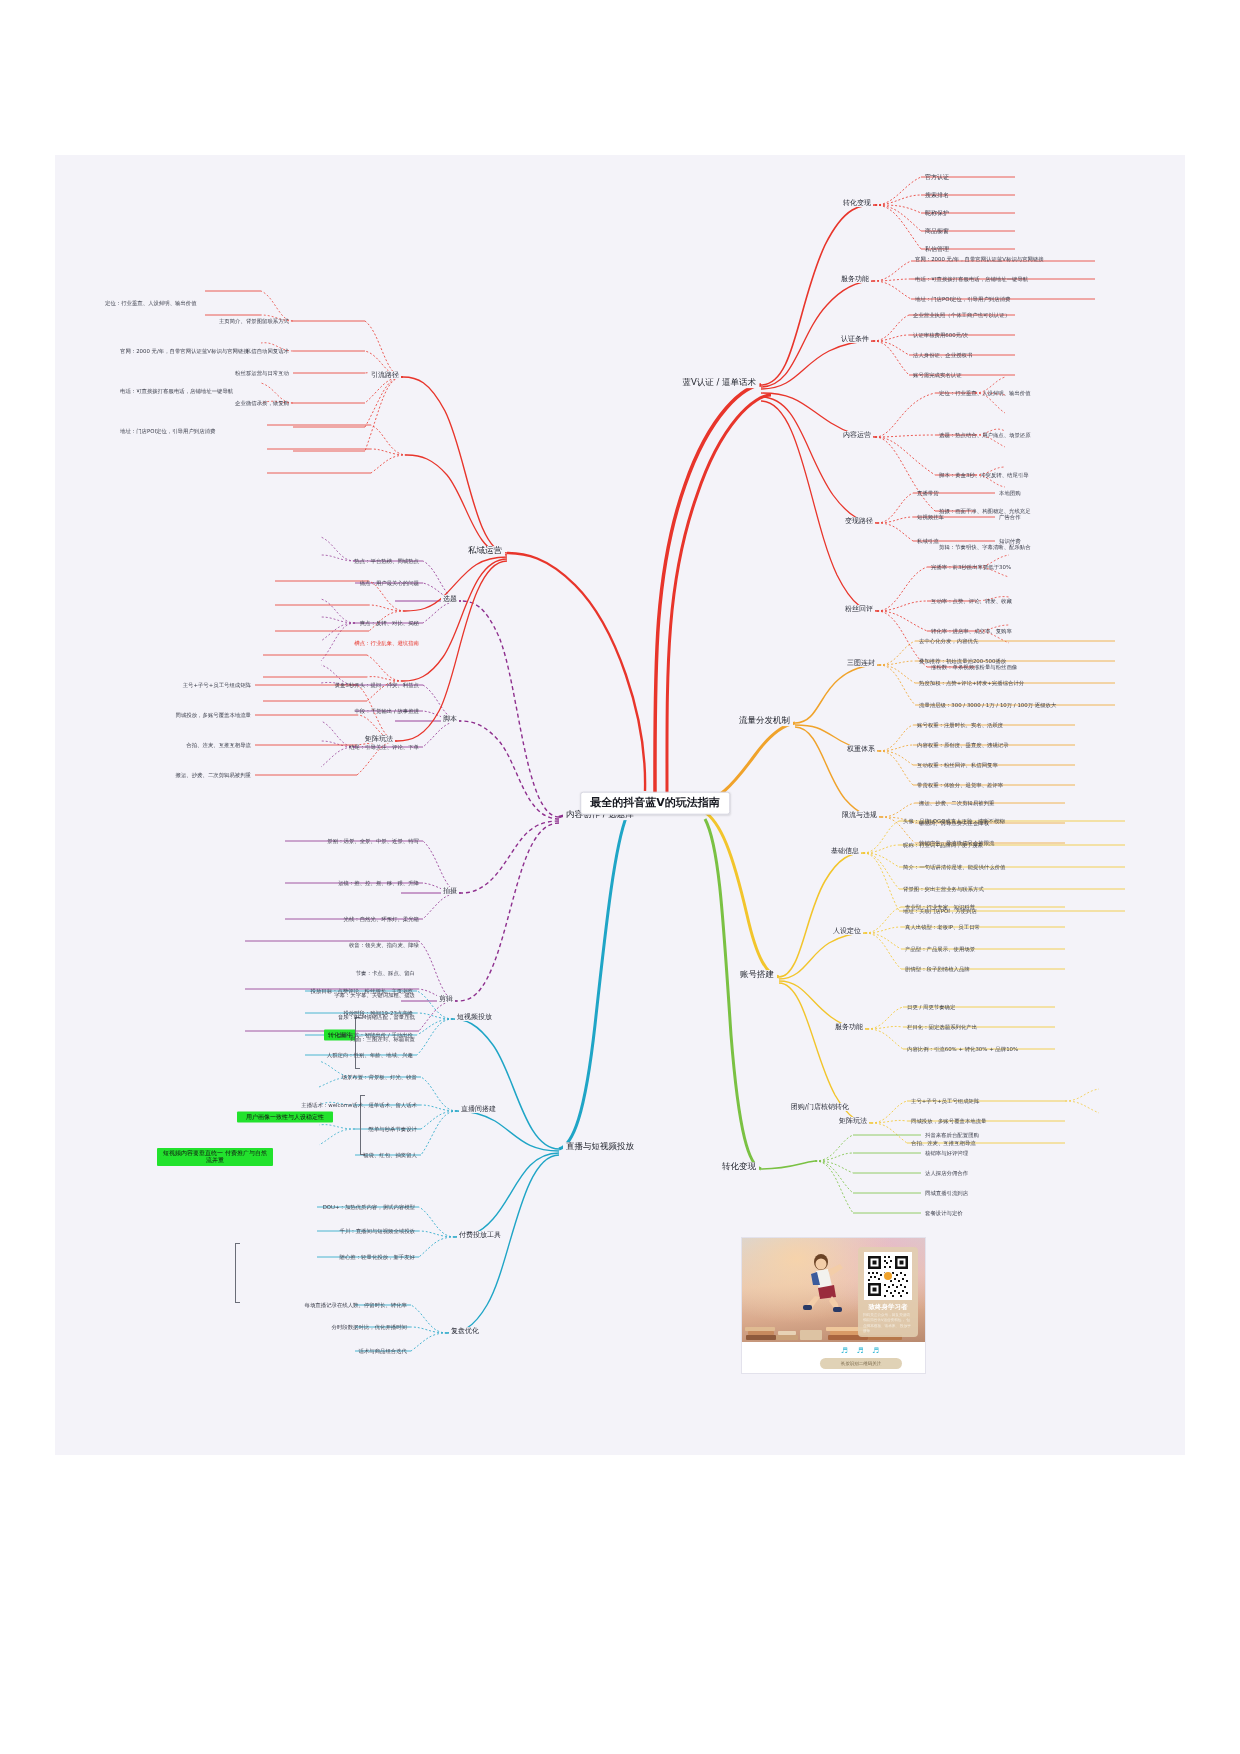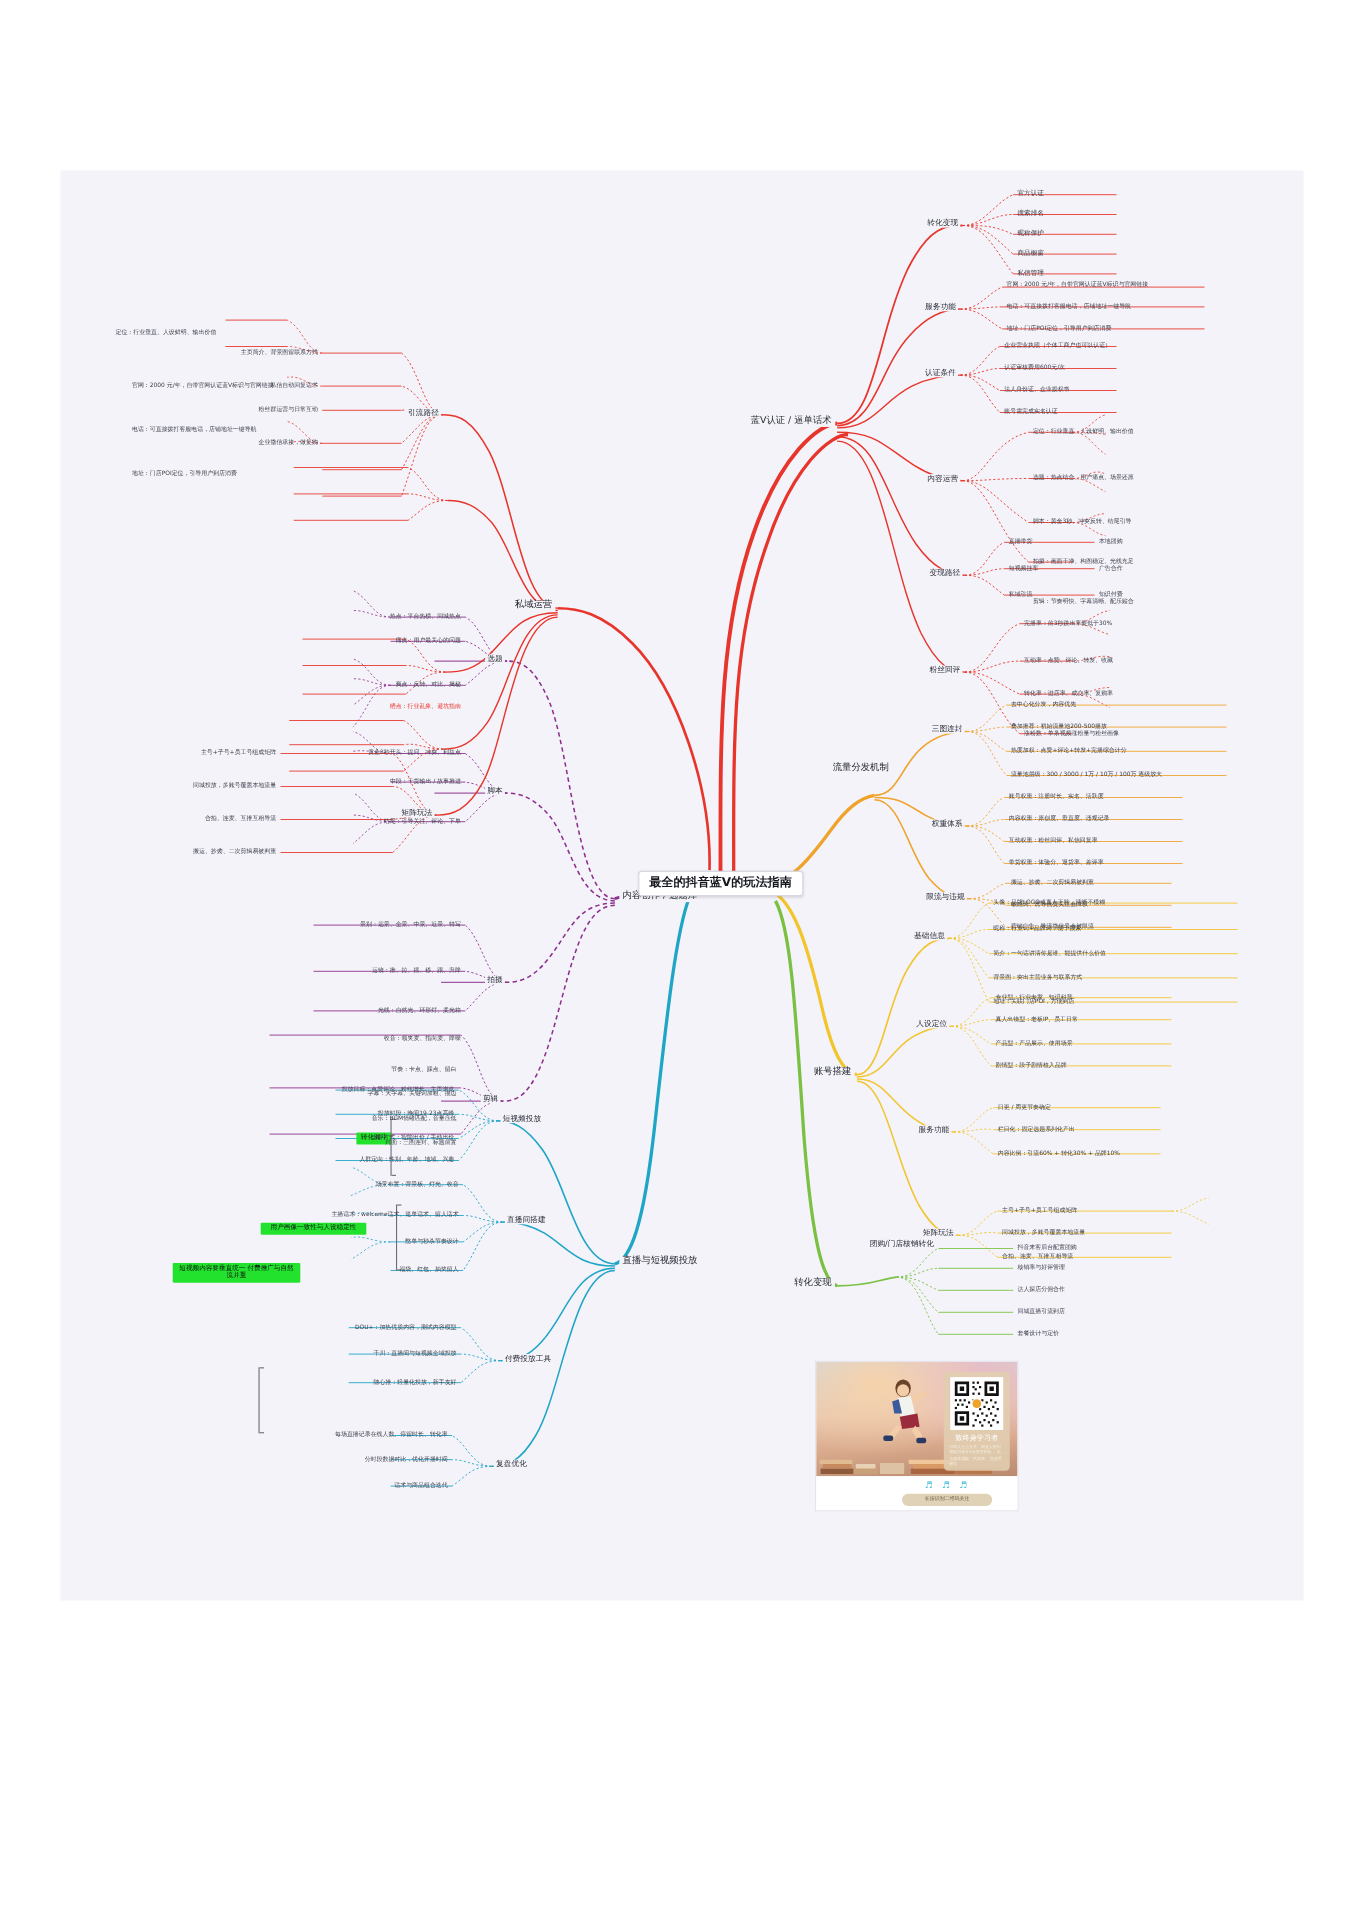--- a/index.html
+++ b/index.html
@@ -48,21 +48,21 @@
   .runner{position:absolute;left:52px;top:14px;width:52px;height:62px;}
   .qr-panel{
     position:absolute;right:7px;top:9px;width:60px;height:90px;
     background:rgba(225,206,176,.88);border-radius:4px;
   }
   .qr{
     position:absolute;left:6px;top:5px;width:48px;height:48px;background:#fff;
   }
   .qr-title{
     position:absolute;left:0;top:56px;width:60px;text-align:center;
-    font-size:6.5px;color:#fff;font-weight:normal;
+    font-size:6.5px;color:#fff;font-weight:bold;
   }
   .qr-sub{
     position:absolute;left:5px;top:66px;width:50px;
     font-size:3.6px;color:#f3ece0;line-height:1.5;
   }
   .card-bottom{position:absolute;left:0;top:104px;width:183px;height:31px;background:#fff;}
   .card-icons{
     position:absolute;left:92px;top:108px;width:55px;text-align:center;
     font-size:8px;color:#2fb6d4;letter-spacing:3px;
   }
@@ -525,21 +525,21 @@
     <div class="node lvl4" style="left:944px;top:338px;">本地团购</div>
     <div class="node lvl4" style="left:944px;top:362px;">广告合作</div>
     <div class="node lvl4" style="left:944px;top:386px;">知识付费</div>
 
     <div class="node lvl2 ralign" style="left:820px;top:454px;">粉丝回评</div>
     <div class="node lvl4" style="left:876px;top:412px;">完播率：前3秒跳出率要低于30%</div>
     <div class="node lvl4" style="left:876px;top:446px;">互动率：点赞、评论、转发、收藏</div>
     <div class="node lvl4" style="left:876px;top:476px;">转化率：进店率、成交率、复购率</div>
     <div class="node lvl4" style="left:876px;top:512px;">涨粉数：单条视频涨粉量与粉丝画像</div>
 
-    <div class="node lvl1 ralign" style="left:738px;top:544px;margin-left:18px;">流量分发机制</div>
+    <div class="node lvl1 ralign" style="left:738px;top:566px;">流量分发机制</div>
     <div class="node lvl2 ralign" style="left:822px;top:508px;">三图连封</div>
     <div class="node lvl4" style="left:864px;top:486px;">去中心化分发，内容优先</div>
     <div class="node lvl4" style="left:864px;top:506px;">叠加推荐：初始流量池200-500播放</div>
     <div class="node lvl4" style="left:864px;top:528px;">热度加权：点赞+评论+转发+完播综合计分</div>
     <div class="node lvl4" style="left:864px;top:550px;">流量池层级：300 / 3000 / 1万 / 10万 / 100万 逐级放大</div>
 
     <div class="node lvl2 ralign" style="left:822px;top:594px;">权重体系</div>
     <div class="node lvl4" style="left:862px;top:570px;">账号权重：注册时长、实名、活跃度</div>
     <div class="node lvl4" style="left:862px;top:590px;">内容权重：原创度、垂直度、违规记录</div>
     <div class="node lvl4" style="left:862px;top:610px;">互动权重：粉丝回评、私信回复率</div>
@@ -568,21 +568,21 @@
     <div class="node lvl4" style="left:852px;top:852px;">日更 / 周更节奏确定</div>
     <div class="node lvl4" style="left:852px;top:872px;">栏目化：固定选题系列化产出</div>
     <div class="node lvl4" style="left:852px;top:894px;">内容比例：引流60% + 转化30% + 品牌10%</div>
 
     <div class="node lvl2 ralign" style="left:814px;top:966px;">矩阵玩法</div>
     <div class="node lvl4" style="left:856px;top:946px;">主号+子号+员工号组成矩阵</div>
     <div class="node lvl4" style="left:856px;top:966px;">同城投放，多账号覆盖本地流量</div>
     <div class="node lvl4" style="left:856px;top:988px;">合拍、连麦、互推互相导流</div>
 
     <div class="node lvl1 ralign" style="left:704px;top:1012px;">转化变现</div>
-    <div class="node lvl2 ralign" style="left:796px;top:976px;text-align:center;">团购/门店核销转化</div>
+    <div class="node lvl2 ralign" style="left:796px;top:952px;text-align:center;">团购/门店核销转化</div>
     <div class="node lvl4" style="left:870px;top:980px;">抖音来客后台配置团购</div>
     <div class="node lvl4" style="left:870px;top:998px;">核销率与好评管理</div>
     <div class="node lvl4" style="left:870px;top:1018px;">达人探店分佣合作</div>
     <div class="node lvl4" style="left:870px;top:1038px;">同城直播引流到店</div>
     <div class="node lvl4" style="left:870px;top:1058px;">套餐设计与定价</div>
 
     <div class="node lvl1" style="left:508px;top:992px;">直播与短视频投放</div>
     <div class="node lvl2" style="left:400px;top:862px;">短视频投放</div>
     <div class="node lvl4 ralign" style="left:358px;top:836px;">投放目标：点赞评论、粉丝增长、主页浏览</div>
     <div class="node lvl4 ralign" style="left:358px;top:858px;">投放时段：晚间19-23点高峰</div>

